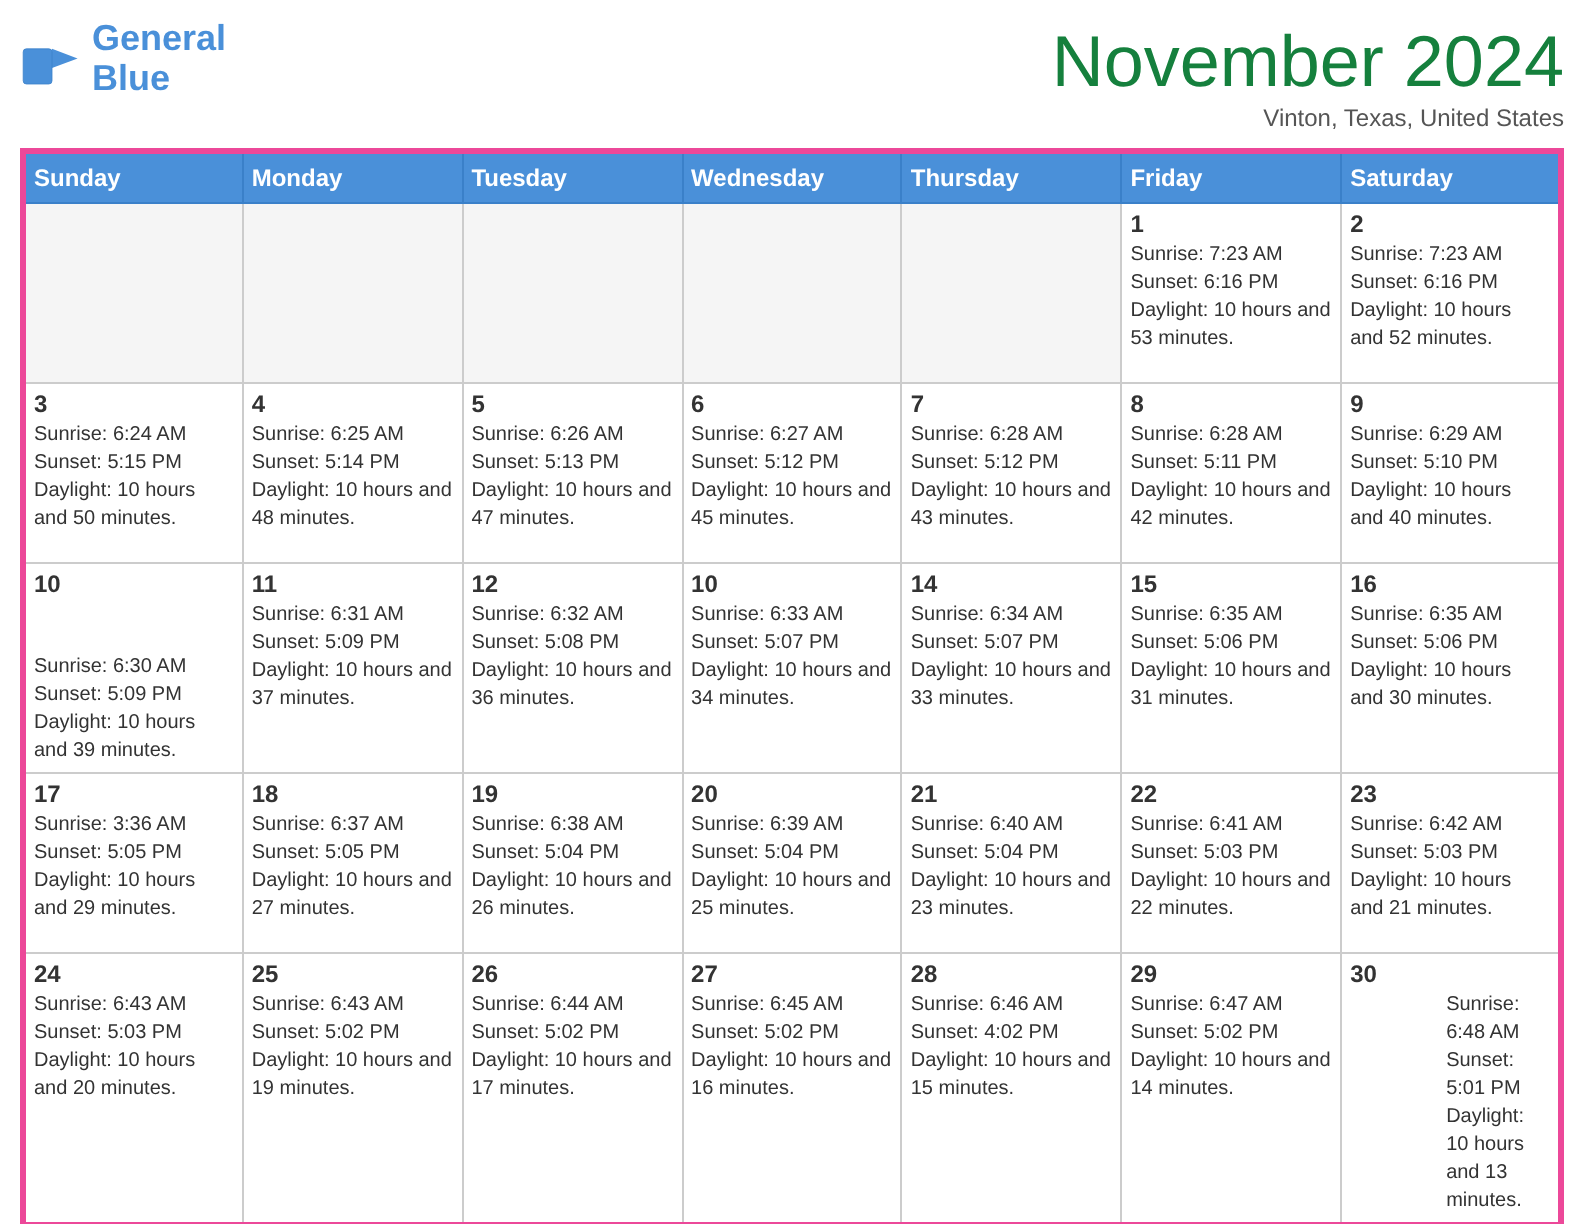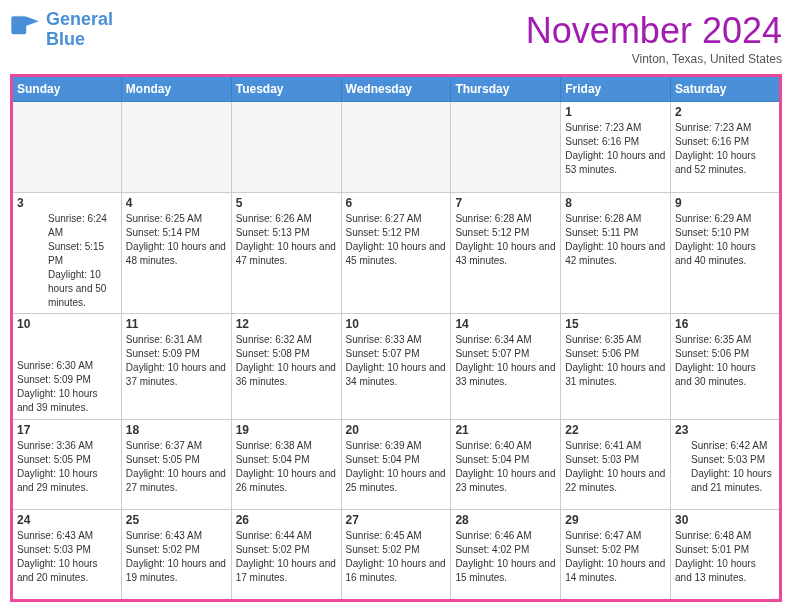--- a/index.html
+++ b/index.html
@@ -18,42 +18,42 @@
       flex-direction: column;
     }
     .header {
       display: flex;
       justify-content: space-between;
       align-items: flex-start;
       margin-bottom: 8px;
     }
     .logo {
       display: flex;
-      align-items: flex-start;
+      align-items: flex-end;
       gap: 4px;
     }
     .logo-text {
       font-size: 18px;
       font-weight: bold;
       color: #333;
       line-height: 1.1;
     }
     .logo-text span {
       color: #4a90d9;
     }
     .logo-icon {
       width: 32px;
       height: 32px;
     }
     .title-block {
       text-align: right;
     }
     .month-title {
       font-size: 36px;
-      color: #a21caf;
+      color: #15803d;
       font-weight: normal;
     }
     .location {
       font-size: 12px;
       color: #555;
     }
     .calendar {
       flex: 1;
       border: 3px solid #ec4899;
       border-collapse: collapse;
@@ -142,21 +142,21 @@
           <td>
             <div class="day-num">2</div>
             <div class="day-info" style="white-space: pre-line;">Sunrise: 7:23 AM
 Sunset: 6:16 PM
 Daylight: 10 hours and 52 minutes.</div>
           </td>
         </tr>
         <tr>
           <td>
             <div class="day-num">3</div>
-            <div class="day-info" style="white-space: pre-line; margin-left: 31px;">Sunrise: 6:24 AM
+            <div class="day-info" style="white-space: pre-line;">Sunrise: 6:24 AM
 Sunset: 5:15 PM
 Daylight: 10 hours and 50 minutes.</div>
           </td>
           <td>
             <div class="day-num">4</div>
             <div class="day-info" style="white-space: pre-line;">Sunrise: 6:25 AM
 Sunset: 5:14 PM
 Daylight: 10 hours and 48 minutes.</div>
           </td>
           <td>
@@ -266,21 +266,21 @@
 Daylight: 10 hours and 23 minutes.</div>
           </td>
           <td>
             <div class="day-num">22</div>
             <div class="day-info" style="white-space: pre-line;">Sunrise: 6:41 AM
 Sunset: 5:03 PM
 Daylight: 10 hours and 22 minutes.</div>
           </td>
           <td>
             <div class="day-num">23</div>
-            <div class="day-info" style="white-space: pre-line; margin-left: 16px;">Sunrise: 6:42 AM
+            <div class="day-info" style="white-space: pre-line;">Sunrise: 6:42 AM
 Sunset: 5:03 PM
 Daylight: 10 hours and 21 minutes.</div>
           </td>
         </tr>
         <tr>
           <td>
             <div class="day-num">24</div>
             <div class="day-info" style="white-space: pre-line;">Sunrise: 6:43 AM
 Sunset: 5:03 PM
 Daylight: 10 hours and 20 minutes.</div>
@@ -310,20 +310,20 @@
 Daylight: 10 hours and 15 minutes.</div>
           </td>
           <td>
             <div class="day-num">29</div>
             <div class="day-info" style="white-space: pre-line;">Sunrise: 6:47 AM
 Sunset: 5:02 PM
 Daylight: 10 hours and 14 minutes.</div>
           </td>
           <td>
             <div class="day-num">30</div>
-            <div class="day-info" style="white-space: pre-line;">Sunrise: 6:48 AM
+            <div class="day-info" style="white-space: pre-line; margin-left: 48px;">Sunrise: 6:48 AM
 Sunset: 5:01 PM
 Daylight: 10 hours and 13 minutes.</div>
           </td>
         </tr>
       </tbody>
   </table>
 </div>
 
 </body></html>

